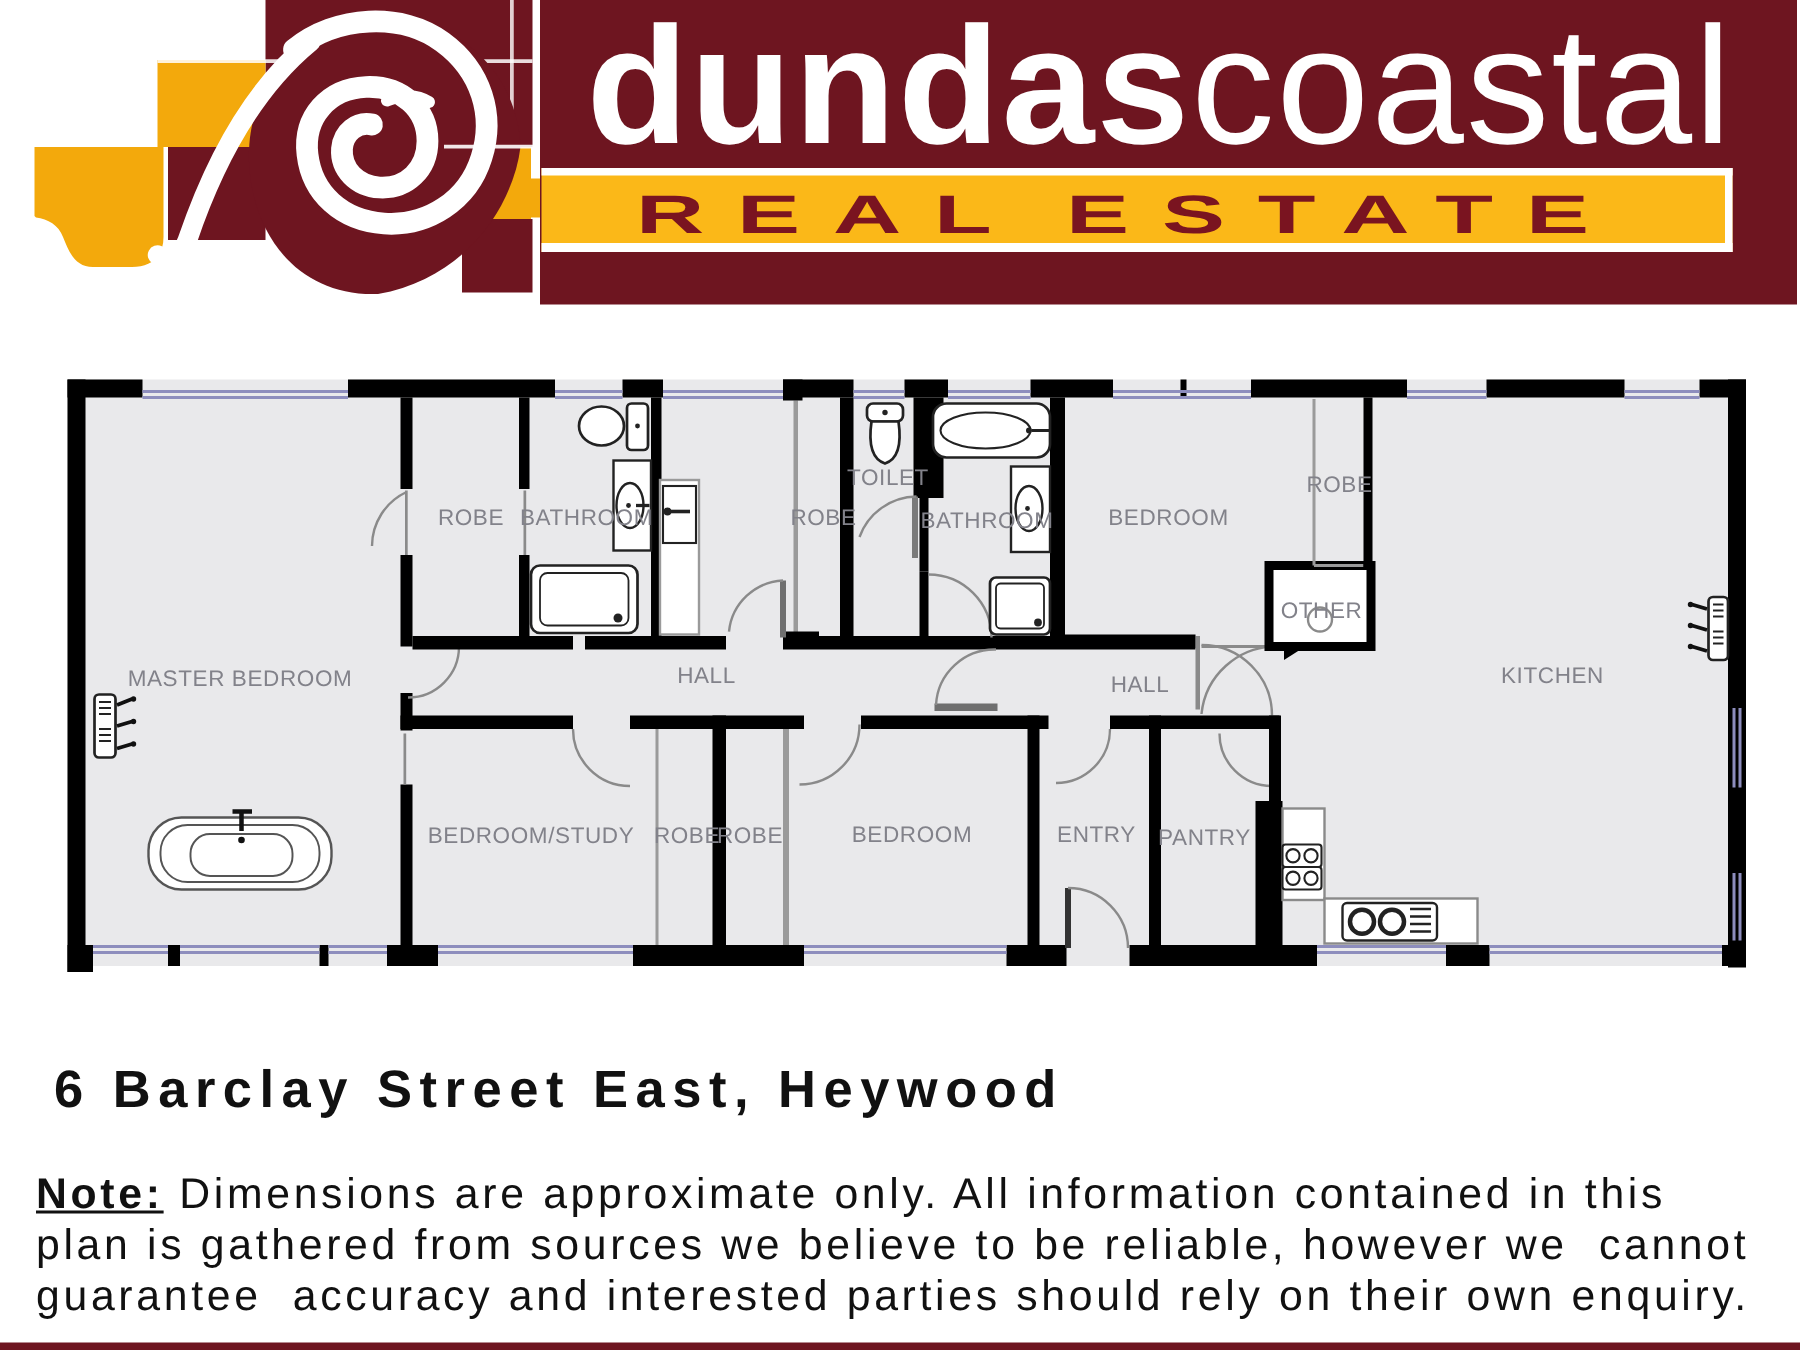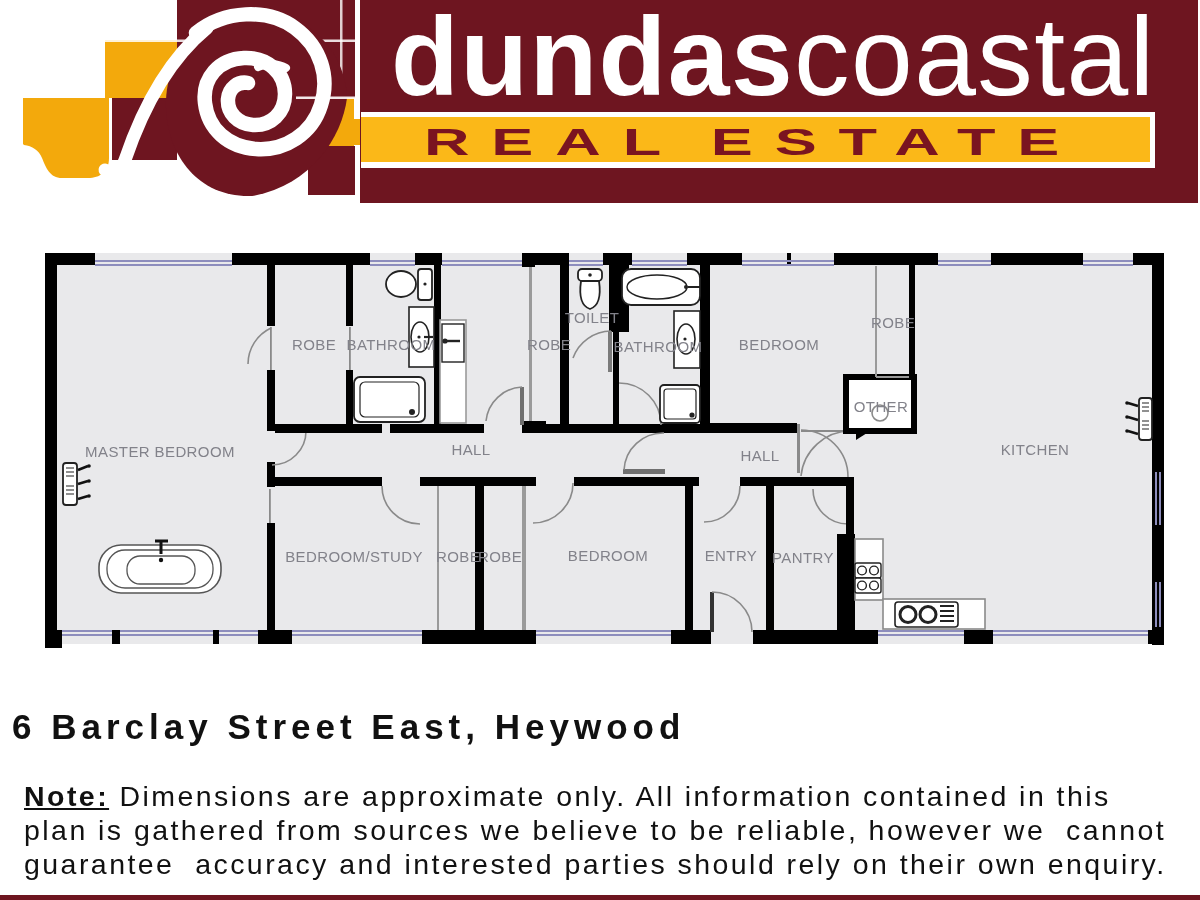--- a/index.html
+++ b/index.html
@@ -372,17 +372,17 @@
   <text x="500" y="562" text-anchor="middle">ROBE</text>
 
   <text x="608" y="561" text-anchor="middle">BEDROOM</text>
 
   <text x="731" y="561" text-anchor="middle">ENTRY</text>
 
   <text x="803" y="563" text-anchor="middle">PANTRY</text>
   </g>
 </svg>
 
-<div class="abs" style="left:12px;top:707px;font-size:35px;font-weight:bold;color:#111;letter-spacing:5px">6 Barclay Street East, Heywood</div>
+<div class="abs" style="left:36px;top:707px;font-size:35px;font-weight:bold;color:#111;letter-spacing:5px">6 Barclay Street East, Heywood</div>
 
 <div class="abs" style="left:24px;top:779px;width:1180px;font-size:28.5px;color:#111;line-height:34px;letter-spacing:2.45px"><span style="font-weight:bold;text-decoration:underline">Note:</span> Dimensions are approximate only. All information contained in this<br>plan is gathered from sources we believe to be reliable, however we&nbsp; cannot<br>guarantee&nbsp; accuracy and interested parties should rely on their own enquiry.</div>
 
 <div class="abs" style="left:0;top:895px;width:1200px;height:5px;background:#6e1520"></div>
 
 </body></html>

